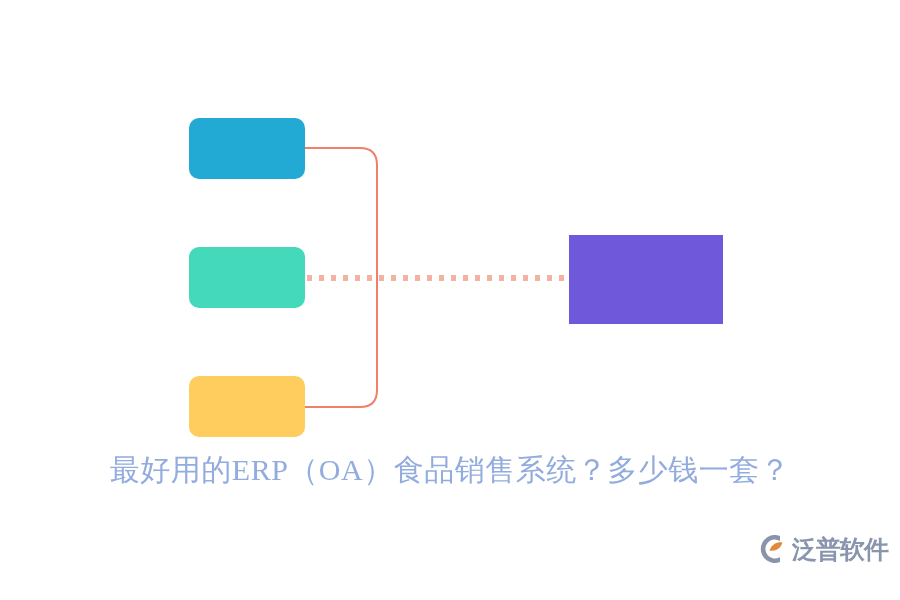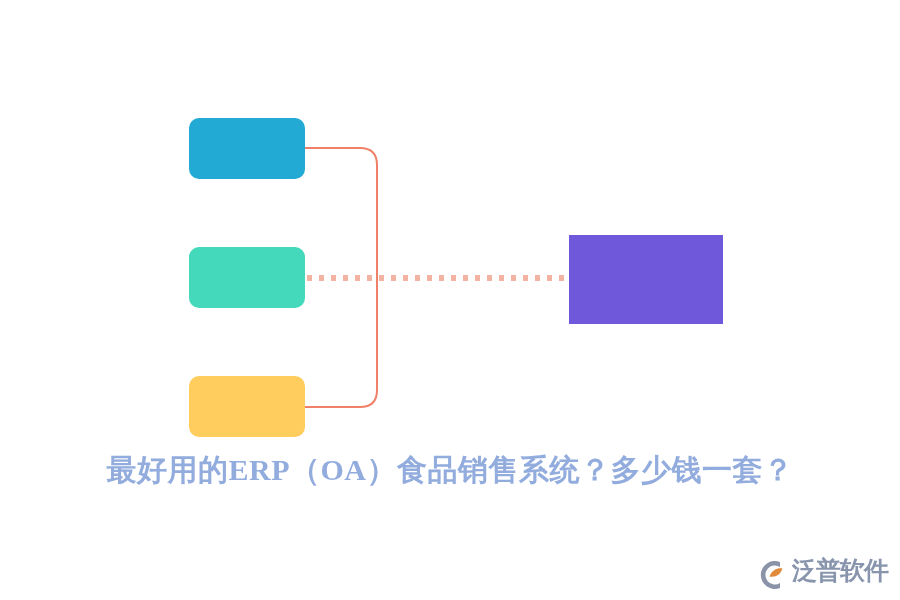--- a/index.html
+++ b/index.html
@@ -51,40 +51,39 @@
 
   
   #caption {
     position: absolute;
     left: 0;
     top: 450px;
     width: 900px;
     text-align: center;
     font-family: "Liberation Serif", "DejaVu Serif", serif;
     font-size: 30px;
-    font-weight: 700;
+    font-weight: 400;
     letter-spacing: 0.5px;
     color: #93ACDE;
     text-shadow: 1px 1px 1px rgba(255,255,255,0.9);
     white-space: nowrap;
   }
 
   
   #watermark {
     position: absolute;
     right: 10px;
     bottom: 8px;
     width: 134px;
     height: 62px;
   }
   #logo-row {
     display: flex;
-    align-items: flex-start;
+    align-items: center;
     height: 38px;
-    margin-top: 28px;
   }
   #logo-mark {
     width: 34px;
     height: 34px;
     flex: 0 0 34px;
     margin-right: 2px;
   }
   #logo-text {
     font-family: "DejaVu Sans", sans-serif;
     font-size: 25px;

